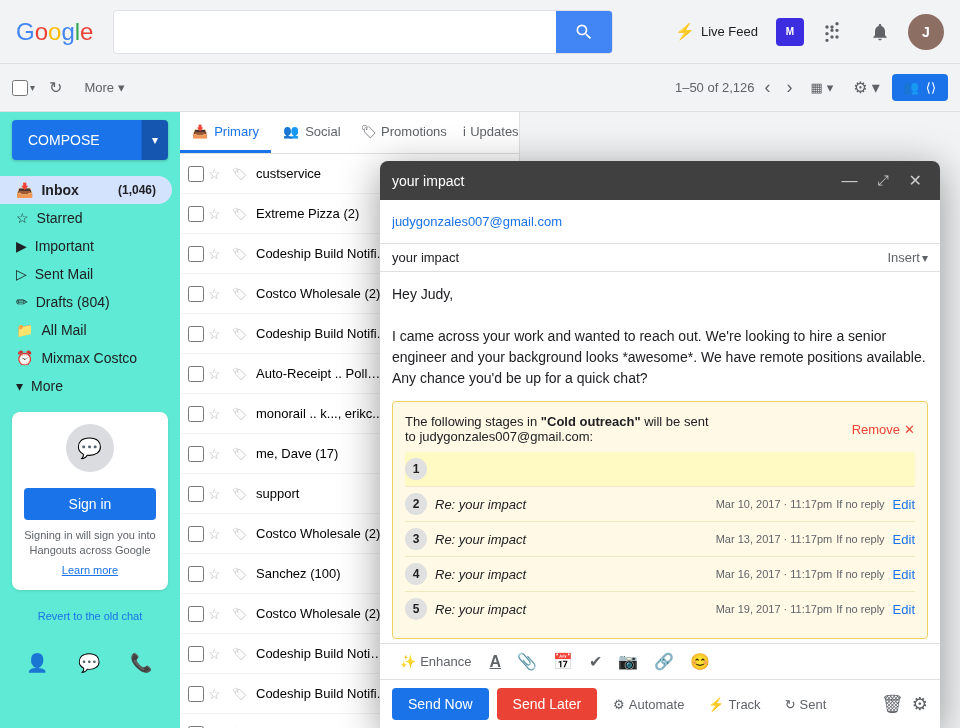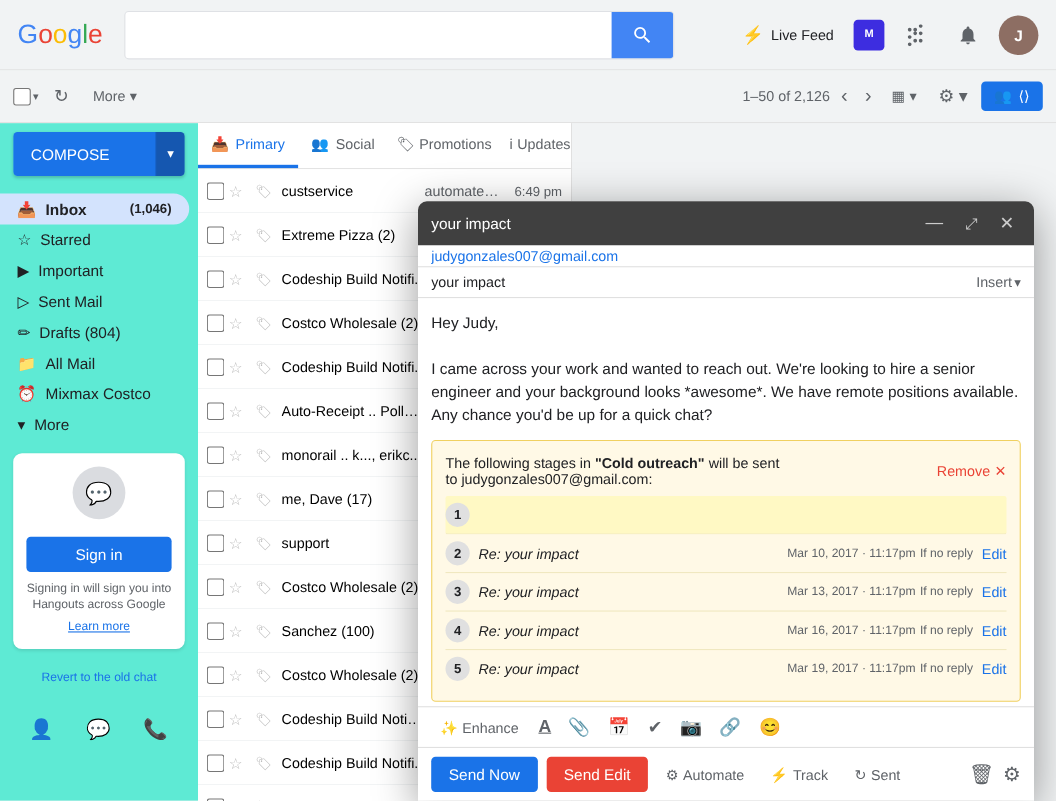--- a/index.html
+++ b/index.html
@@ -298,21 +298,21 @@
 
   <div style="display:flex;align-items:center;background:#404040;color:#fff;padding:8px 12px;border-radius:8px 8px 0 0;">
     <span style="font-size:14px;font-weight:500;flex:1;">your impact</span>
     <div style="display:flex;gap:8px;">
       <button style="background:none;border:none;color:#ccc;cursor:pointer;font-size:16px;padding:2px 6px;">—</button>
       <button style="background:none;border:none;color:#ccc;cursor:pointer;font-size:14px;padding:2px 6px;">⤢</button>
       <button style="background:none;border:none;color:#ccc;cursor:pointer;font-size:16px;padding:2px 6px;">✕</button>
     </div>
   </div>
 
-  <div style="display:flex;align-items:flex-end;border-bottom:1px solid #e0e0e0;padding:2px 12px;">
+  <div style="display:flex;align-items:flex-end;border-bottom:1px solid #e0e0e0;padding:14px 12px;">
     <input type="text" value="judygonzales007@gmail.com" style="flex: 1 1 0%; border: none; outline: none; font-size: 13px; color: rgb(26, 115, 232);">
   </div>
 
   <div style="display:flex;align-items:center;border-bottom:1px solid #e0e0e0;padding:6px 12px;">
     <input type="text" value="your impact" style="flex: 1 1 0%; border: none; outline: none; font-size: 13px; color: rgb(32, 33, 36);">
     <span style="color:#5f6368;font-size:13px;cursor:pointer;">Insert</span>
     <span style="color:#5f6368;font-size:12px;cursor:pointer;margin-left:2px;">▾</span>
   </div>
 
   <div style="padding:12px;min-height:80px;font-size:14px;color:#202124;line-height:1.5;white-space:pre-wrap;">Hey Judy,
@@ -384,21 +384,21 @@
     <button style="background:none;border:none;cursor:pointer;color:#5f6368;font-size:16px;padding:4px 6px;border-radius:4px;">
       <span>🔗</span>
     </button>
     <button style="background:none;border:none;cursor:pointer;color:#5f6368;font-size:16px;padding:4px 6px;border-radius:4px;">
       <span>😊</span>
     </button>
   </div>
 
   <div style="display:flex;align-items:center;padding:8px 12px;gap:8px;border-top:1px solid #e0e0e0;">
     <button style="background:#1a73e8;color:#fff;border:none;border-radius:4px;padding:8px 16px;cursor:pointer;font-size:14px;font-weight:500;">Send Now</button>
-    <button style="background:#ea4335;color:#fff;border:none;border-radius:4px;padding:8px 16px;cursor:pointer;font-size:14px;font-weight:500;">Send Edit</button>
+    <button style="background:#ea4335;color:#fff;border:none;border-radius:4px;padding:8px 16px;cursor:pointer;font-size:14px;font-weight:500;">Send Later</button>
     <button style="display:flex;align-items:center;gap:4px;background:none;border:none;cursor:pointer;color:#5f6368;font-size:13px;padding:4px 8px;">
       <span>⚙</span>
       <span>Automate</span>
     </button>
     <button style="display:flex;align-items:center;gap:4px;background:none;border:none;cursor:pointer;color:#5f6368;font-size:13px;padding:4px 8px;">
       <span style="color:#fbbc05;">⚡</span>
       <span>Track</span>
     </button>
     <button style="display:flex;align-items:center;gap:4px;background:none;border:none;cursor:pointer;color:#5f6368;font-size:13px;padding:4px 8px;">
       <span>↻</span>

